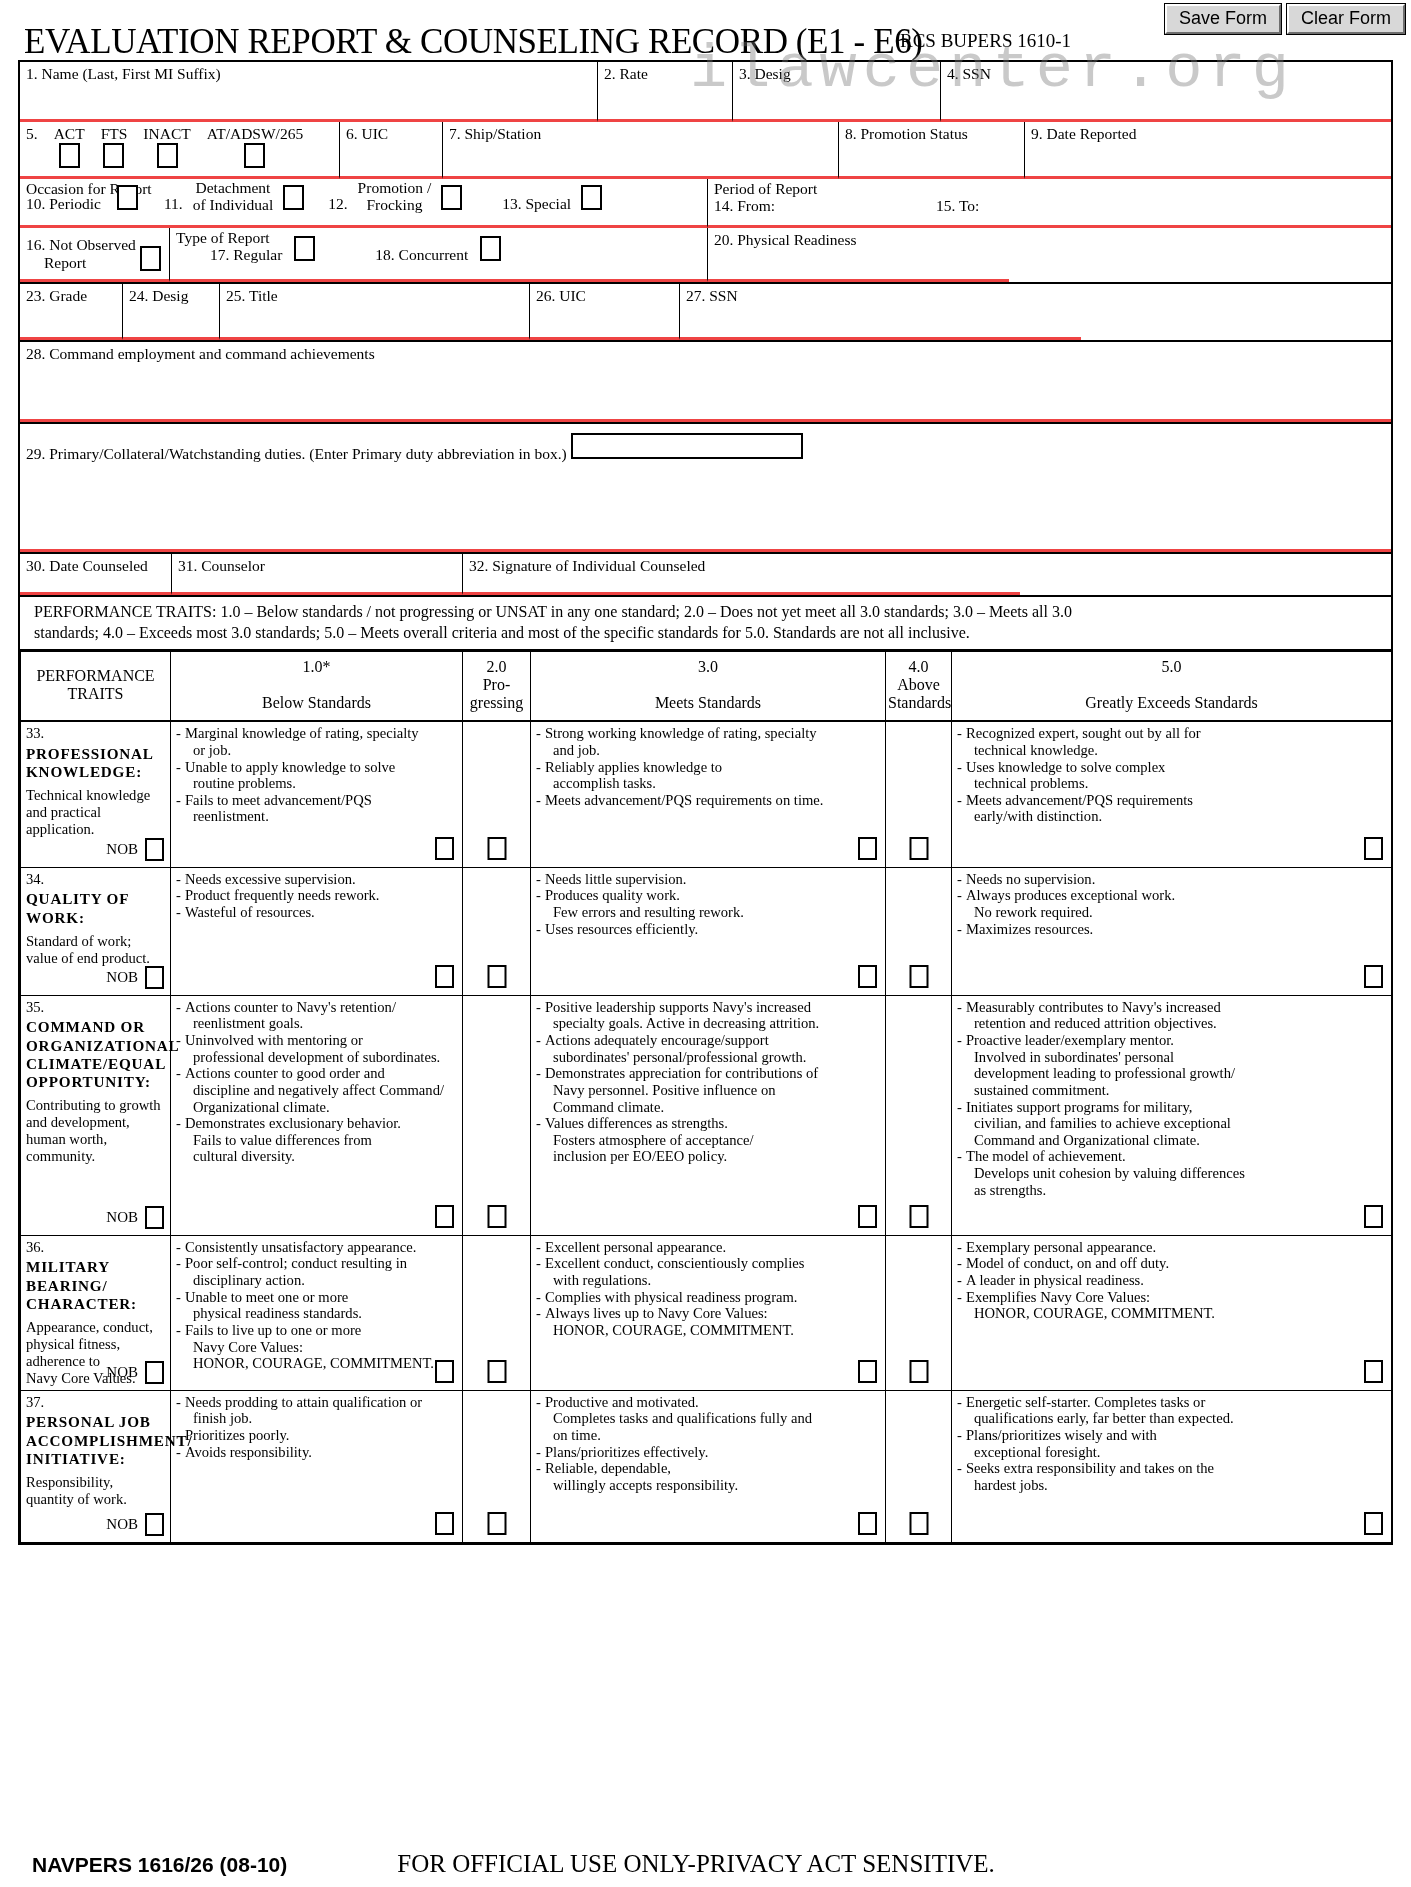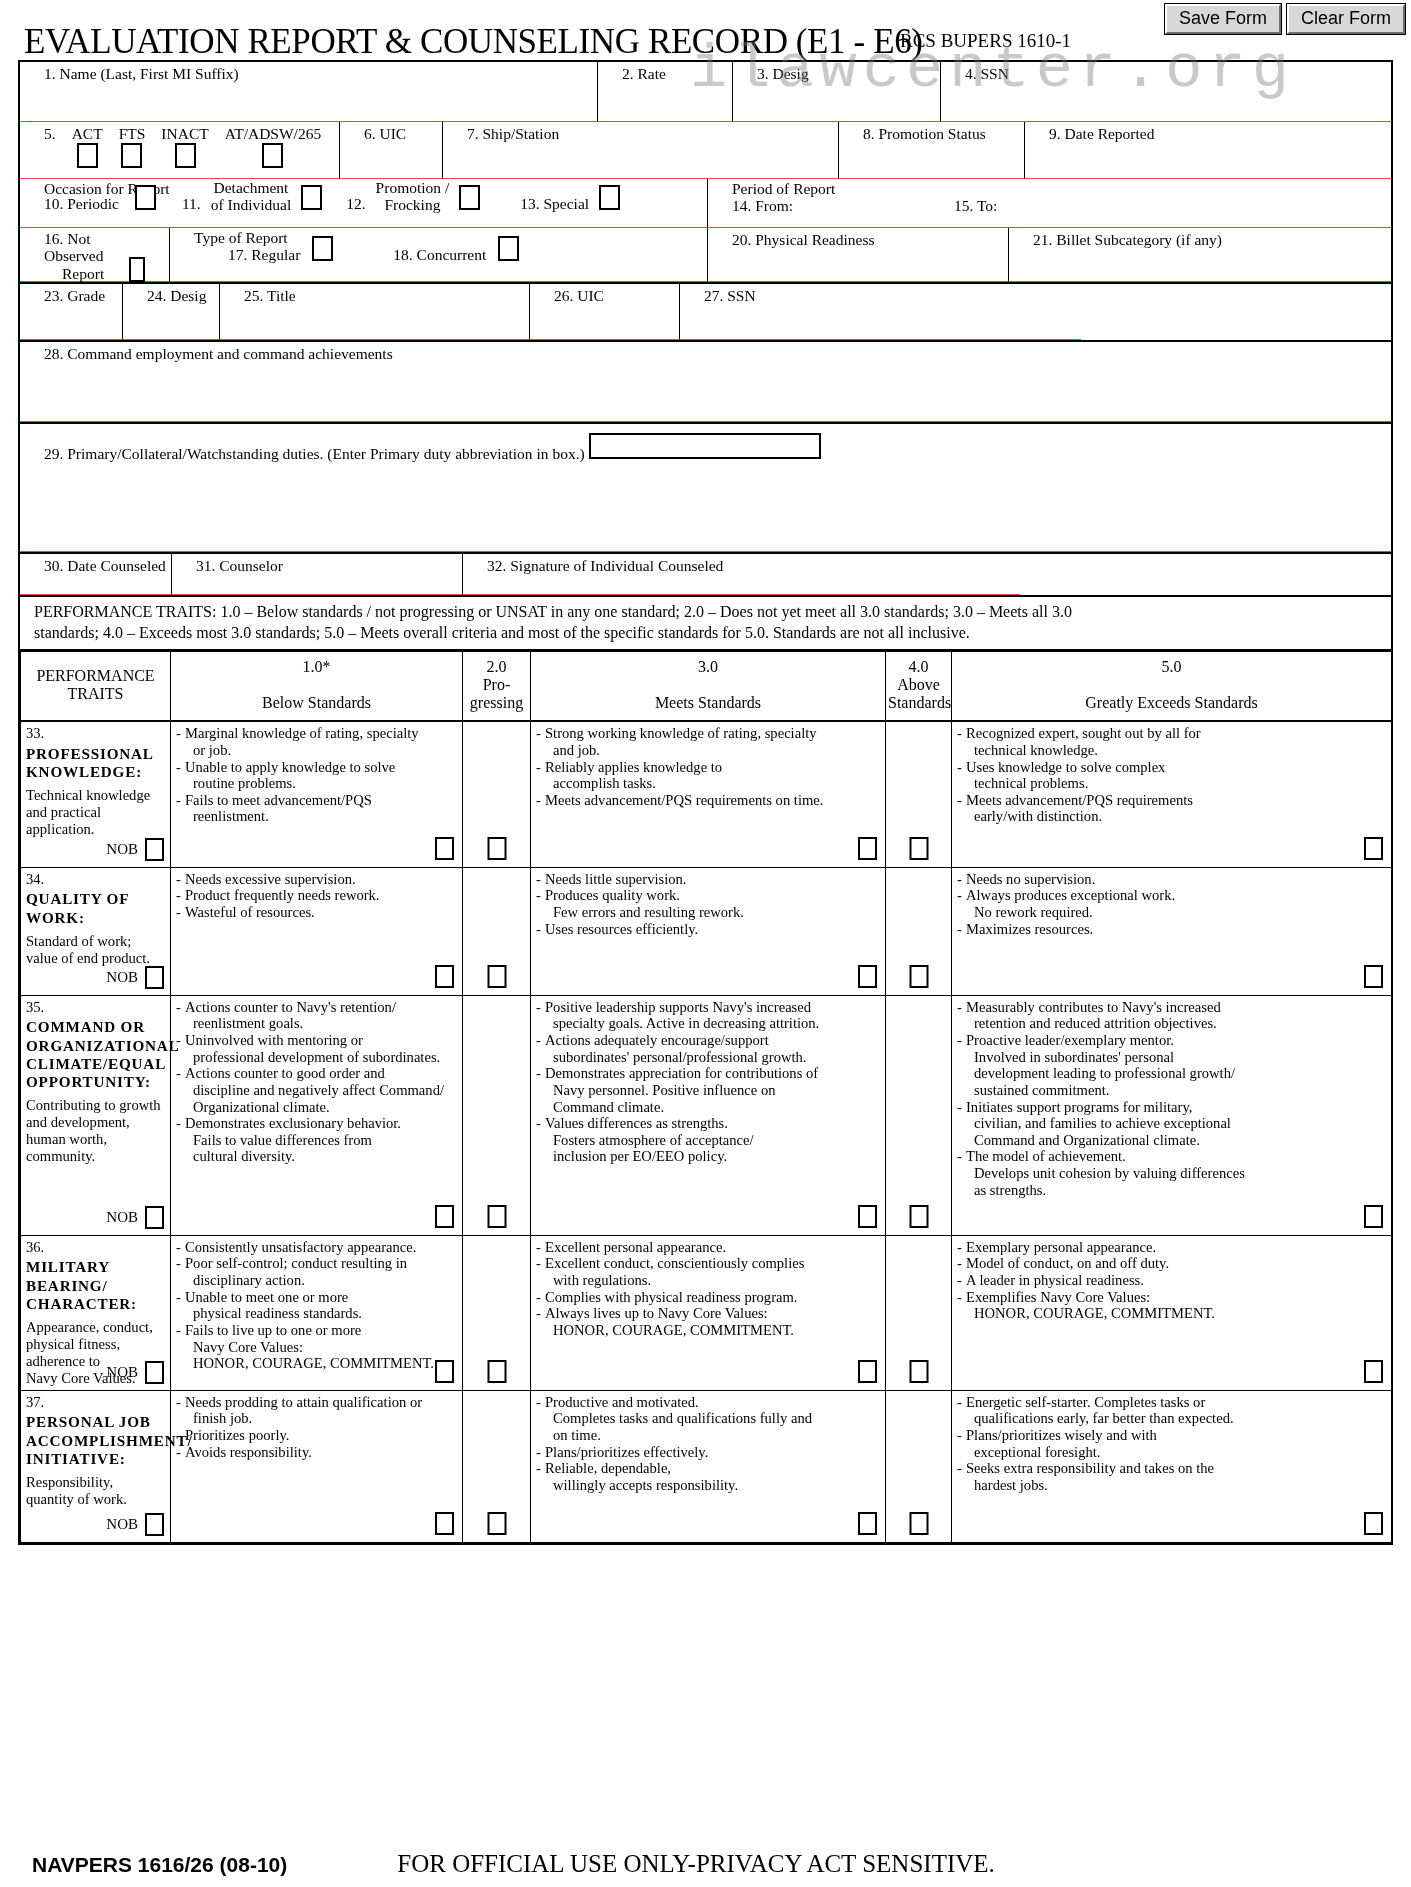--- a/index.html
+++ b/index.html
@@ -73,22 +73,22 @@
   .outer {
     position: absolute;
     left: 18px; top: 60px;
     width: 1375px;
     border: 2px solid #000;
     background: #fff;
   }
   .row { display: flex; width: 100%; }
   .cell {
     border-right: 1px solid #000;
-    border-bottom: 1px solid #ef4444;
-    padding: 3px 24px;
+    border-bottom: 3px solid #ef4444;
+    padding: 3px 6px;
     font-size: 15.5px;
     line-height: 1.15;
     position: relative;
   }
   .cell:last-child { border-right: none; }
   .row:last-child .cell { border-bottom: none; }
   .nr { border-right: none; }
   .thickb { border-bottom: 2px solid #000; }
 
   
@@ -322,23 +322,20 @@
       <div style="line-height:1.05">Type of Report</div>
       <div style="display:flex;align-items:center;white-space:nowrap">
         <span style="margin-left:34px">17.   Regular</span>
         <span class="chk" style="margin-left:12px;margin-top:-14px"></span>
         <span style="margin-left:60px">18.  Concurrent</span>
         <span class="chk" style="margin-left:12px;margin-top:-14px"></span>
       </div>
     </div>
     <div class="cell" style="width:301px;height:54px">
       <span class="lbl">20.  Physical Readiness</span>
-    </div>
-    <div class="cell nr" style="width:382px;height:54px">
-      <span class="lbl">21.   Billet Subcategory (if any)</span>
     </div>
   </div>
 
   <div class="row thickb">
     <div class="cell" style="width:103px;height:56px">
       <span class="lbl">23.  Grade</span>
     </div>
     <div class="cell" style="width:97px;height:56px">
       <span class="lbl">24.  Desig</span>
     </div>

